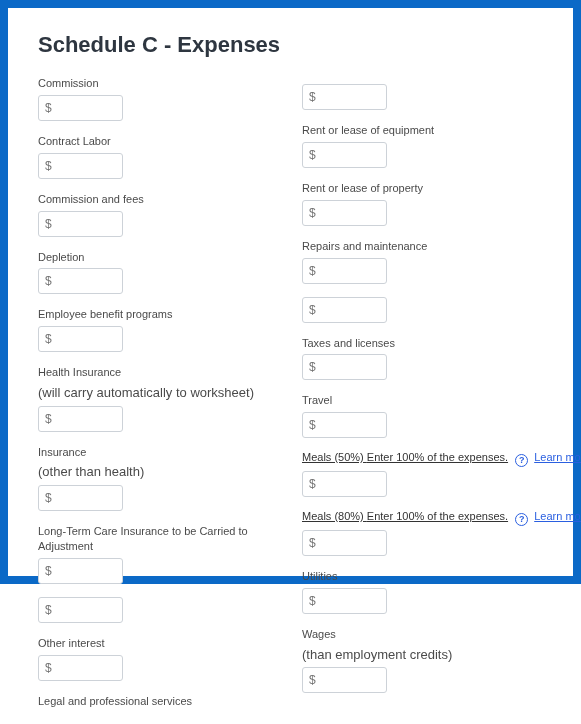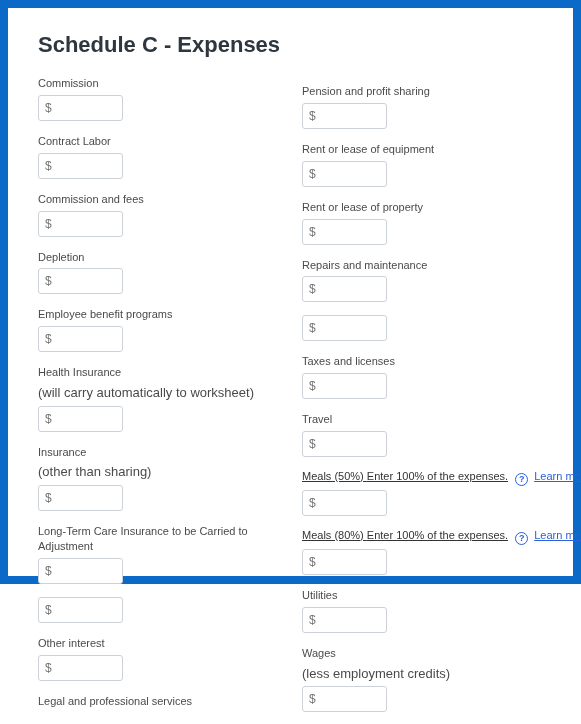--- a/index.html
+++ b/index.html
@@ -127,21 +127,21 @@
       </div>
 
       <div class="field">
         <div class="field-label">Health Insurance</div>
         <div class="field-sublabel">(will carry automatically to worksheet)</div>
         <input class="field-input" placeholder="$" style="">
       </div>
 
       <div class="field">
         <div class="field-label">Insurance</div>
-        <div class="field-sublabel">(other than sharing)</div>
+        <div class="field-sublabel">(other than health)</div>
         <input class="field-input" placeholder="$" style="">
       </div>
 
       <div class="field">
         <div class="field-label">Long-Term Care Insurance to be Carried to Adjustment</div>
         <input class="field-input" placeholder="$" style="">
       </div>
 
       <div class="field">
         <input class="field-input" placeholder="$" style="">
@@ -155,21 +155,20 @@
       <div class="field">
         <div class="field-label">Legal and professional services</div>
 
       </div>
 
     </div>
 
     <div class="col col-right">
 
       <div class="field">
-        <div class="field-label">Pension and profit sharing</div>
         <input class="field-input" placeholder="$" style="">
       </div>
 
       <div class="field">
         <div class="field-label">Rent or lease of equipment</div>
         <input class="field-input" placeholder="$" style="">
       </div>
 
       <div class="field">
         <div class="field-label">Rent or lease of property</div>
@@ -213,20 +212,20 @@
         <input class="field-input" placeholder="$" style="">
       </div>
 
       <div class="field">
         <div class="field-label">Utilities</div>
         <input class="field-input" placeholder="$" style="">
       </div>
 
       <div class="field">
         <div class="field-label">Wages</div>
-        <div class="field-sublabel">(less employment credits)</div>
+        <div class="field-sublabel">(than employment credits)</div>
         <input class="field-input" placeholder="$" style="">
       </div>
 
     </div>
 
   </div>
 </div>
 
 </body></html>

